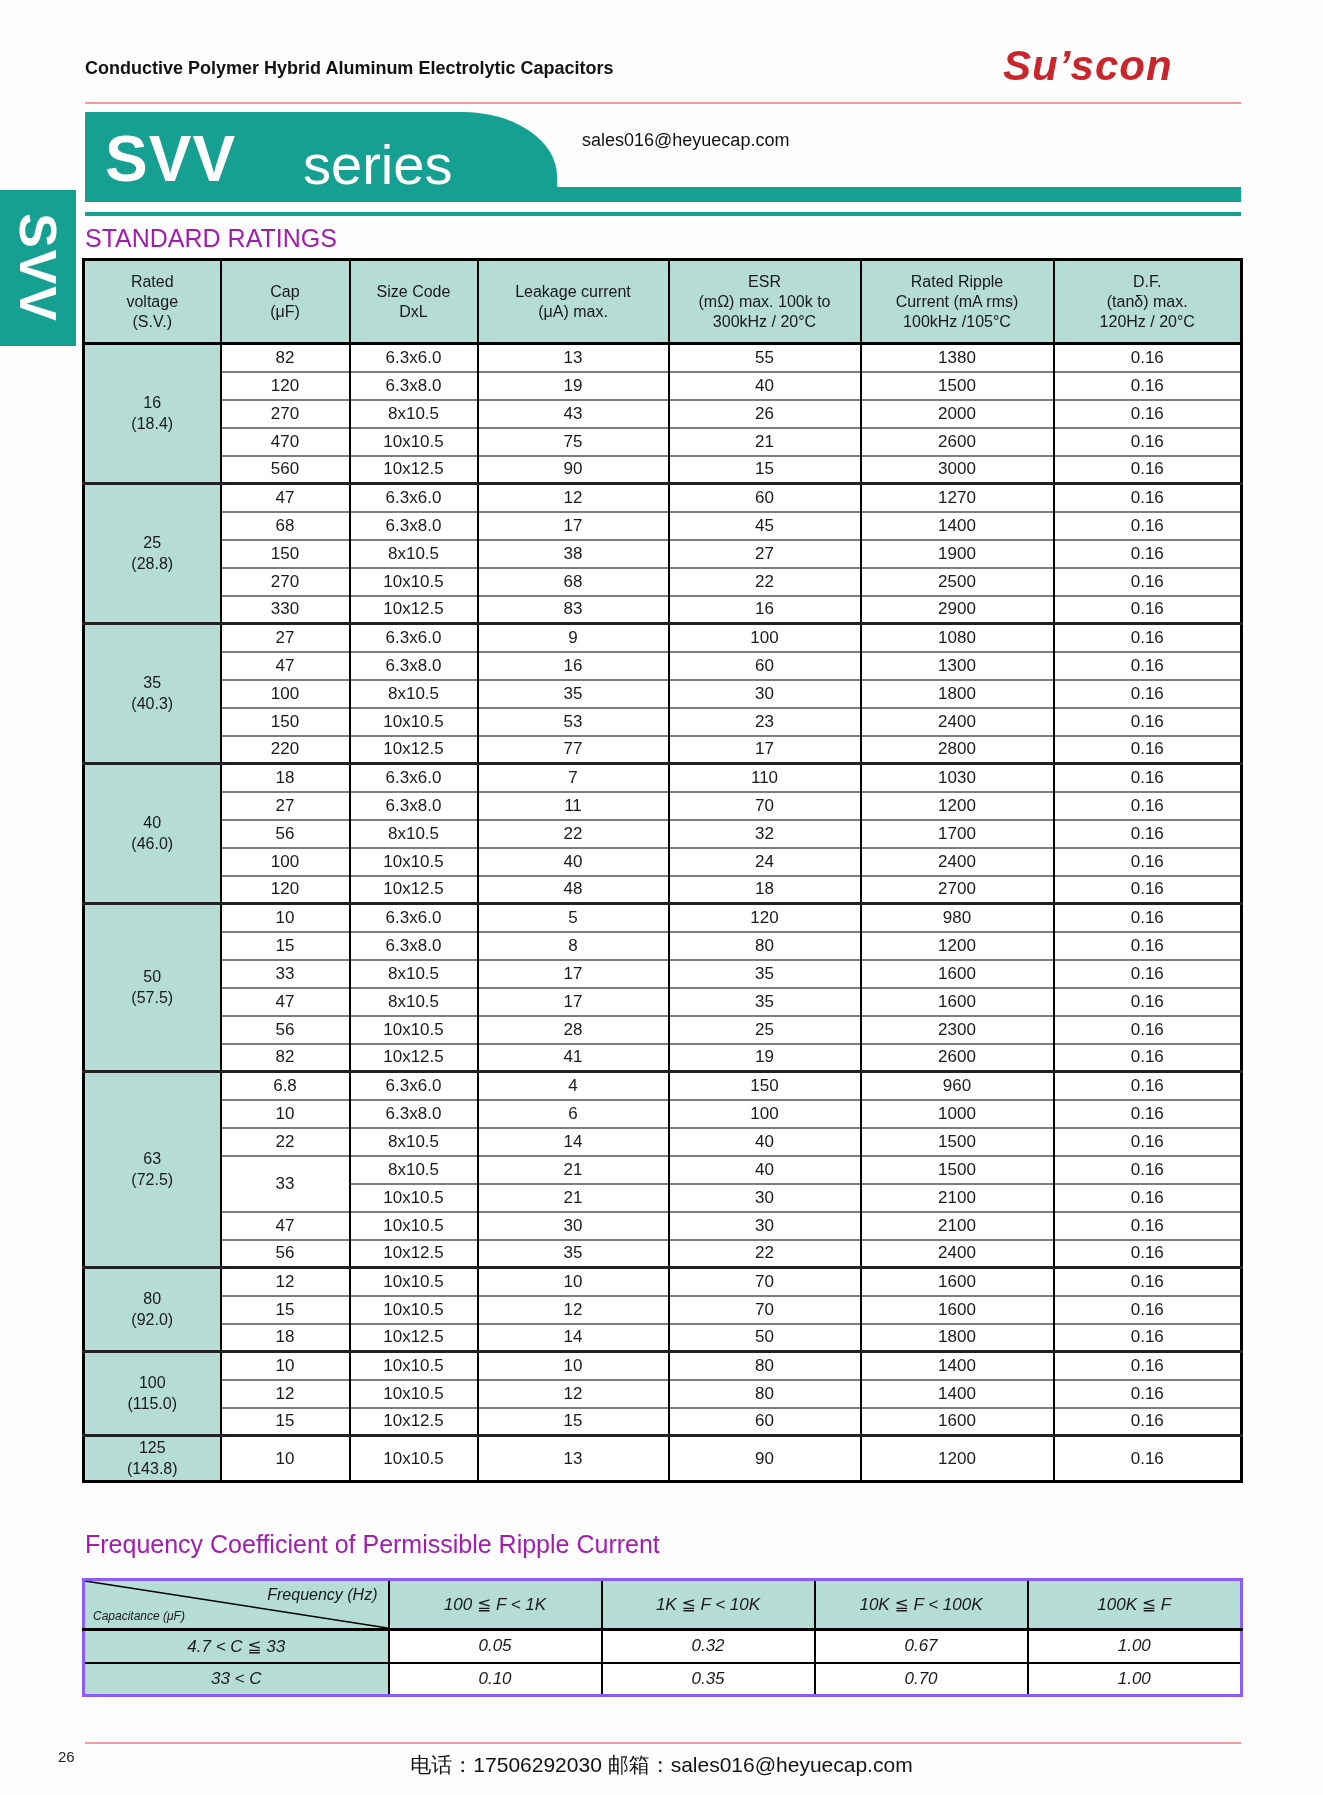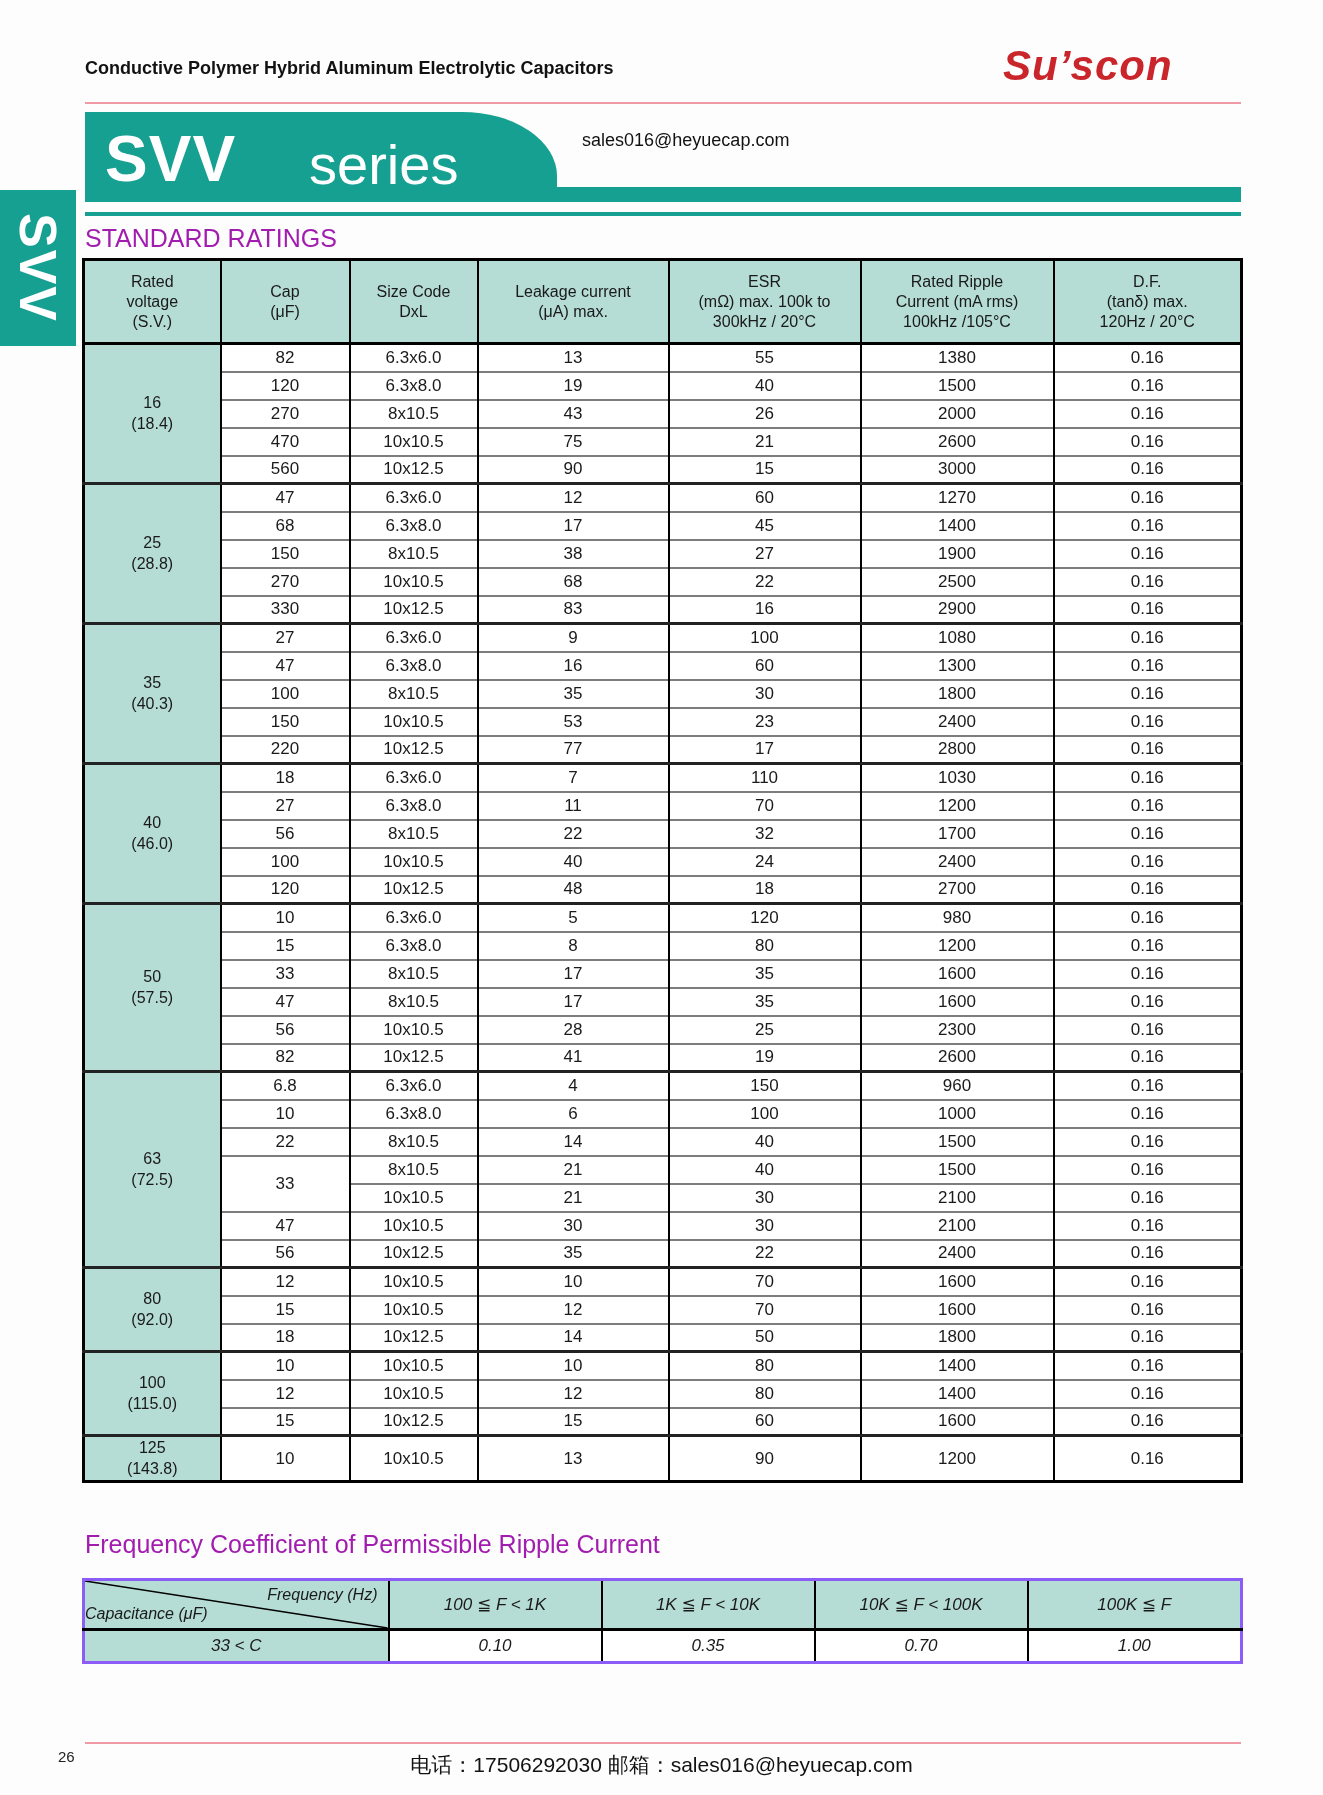--- a/index.html
+++ b/index.html
@@ -27,21 +27,21 @@
   
   .banner-block {
     position: absolute; left: 85px; top: 112px; width: 472px; height: 88px;
     background: #16a091; border-top-right-radius: 95px 64px;
   }
   .banner-series {
     position: absolute; left: 20px; top: 10px;
     color: #fff; font-size: 64px; font-weight: bold; letter-spacing: 1px;
   }
   .banner-suffix {
-    position: absolute; left: 224px; top: 20px;
+    position: absolute; left: 218px; top: 20px;
     color: #fff; font-size: 56px; font-weight: normal;
   }
   .banner-email {
     position: absolute; left: 582px; top: 130px;
     font-size: 18px; color: #121212;
   }
   .banner-bar {
     position: absolute; left: 85px; top: 187px; width: 1156px; height: 15px;
     background: #16a091;
   }
@@ -104,21 +104,21 @@
   #freq-table thead th {
     background: #b5dcd5; height: 50px; font-weight: normal; font-size: 17px;
     border-bottom: 3px solid #000;
   }
   #freq-table tbody tr { height: 33px; }
   #freq-table td.flabel { background: #b5dcd5; }
   #freq-table td.fval { background: #fff; }
   th.corner { position: relative; }
   th.corner svg { position: absolute; left: 0; top: 0; width: 100%; height: 100%; }
   .corner-top { position: absolute; right: 10px; top: 5px; font-size: 16px; }
-  .corner-bottom { position: absolute; left: 0; bottom: 5px; font-size: 16px; }
+  .corner-bottom { position: absolute; left: 8px; bottom: 5px; font-size: 12px; }
 
   
   .footer-rule {
     position: absolute; left: 85px; top: 1742px; width: 1156px; height: 2px;
     background: #ef9aa4;
   }
   .page-num { position: absolute; left: 58px; top: 1748px; font-size: 15px; color: #222; }
   .footer-contact {
     position: absolute; left: 0; top: 1751px; width: 1323px;
     text-align: center; font-size: 21px; color: #121212;
@@ -540,20 +540,27 @@
           <span class="corner-bottom">Capacitance (μF)</span>
         </th>
         <th>100 ≦ F &lt; 1K</th>
         <th>1K ≦ F &lt; 10K</th>
         <th>10K ≦ F &lt; 100K</th>
         <th>100K ≦ F</th>
       </tr>
     </thead>
     <tbody>
       <tr>
+        <td class="flabel">4.7 &lt; C ≦ 33</td>
+        <td class="fval">0.05</td>
+        <td class="fval">0.32</td>
+        <td class="fval">0.67</td>
+        <td class="fval">1.00</td>
+      </tr>
+      <tr>
         <td class="flabel">33 &lt; C</td>
         <td class="fval">0.10</td>
         <td class="fval">0.35</td>
         <td class="fval">0.70</td>
         <td class="fval">1.00</td>
       </tr>
     </tbody>
   </table>
 
   <div class="footer-rule"></div>

